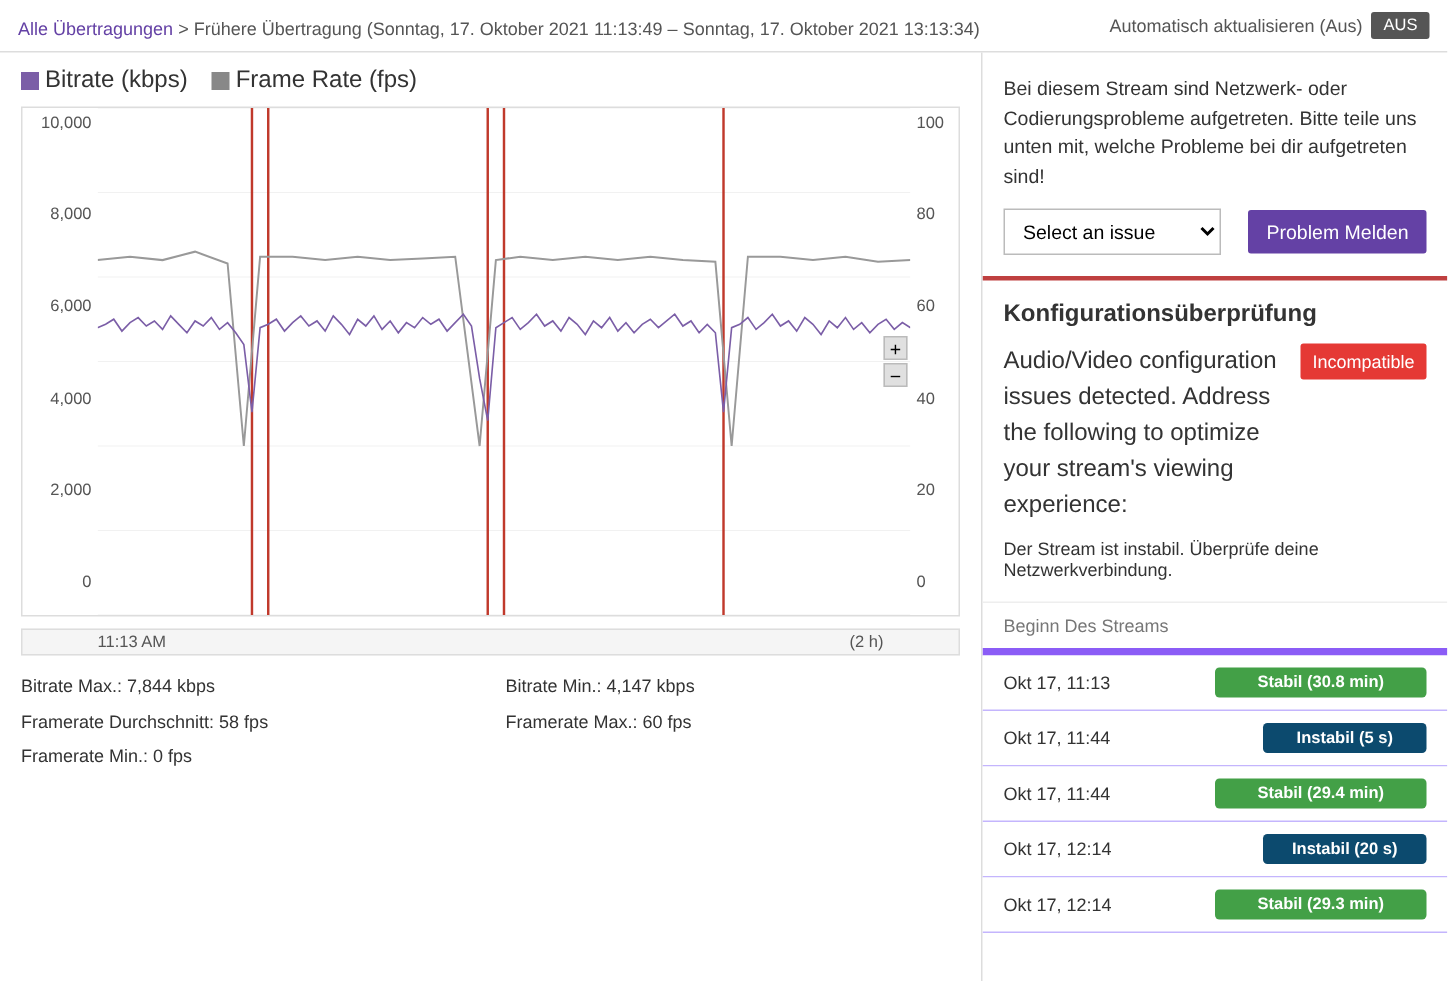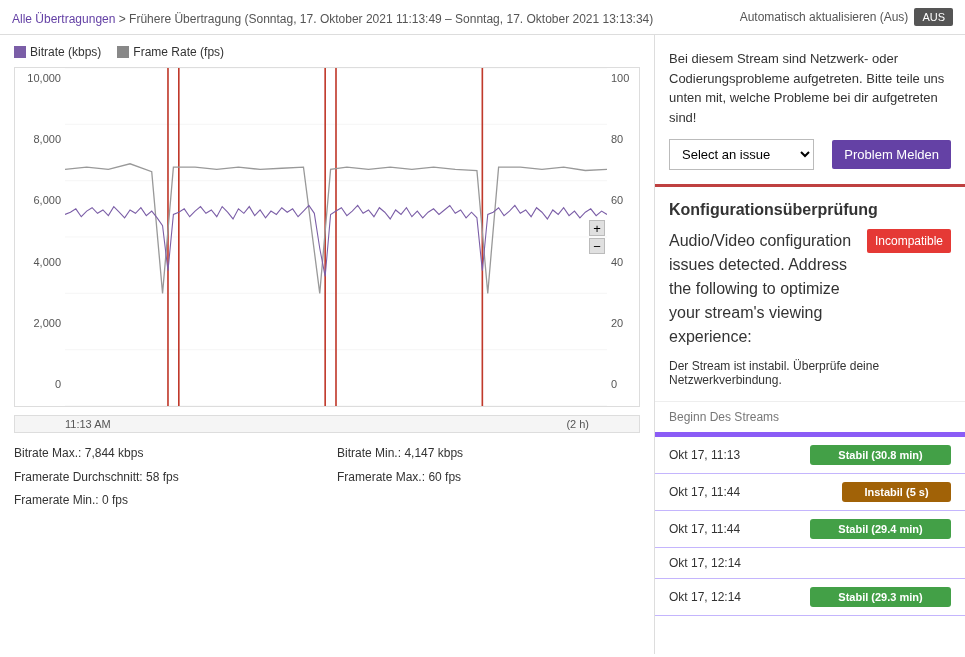--- a/index.html
+++ b/index.html
@@ -18,21 +18,21 @@
       background: #555; color: #fff; border: none; padding: 3px 8px;
       font-size: 11px; cursor: pointer; border-radius: 2px;
     }
 
     
     .main-layout { display: flex; height: calc(657px - 38px); }
 
     
     .left-panel { flex: 1; padding: 10px 14px; border-right: 1px solid #ddd; overflow: auto; }
 
-    .chart-legend { display: flex; gap: 16px; margin-bottom: 8px; font-size: 12px; }
+    .chart-legend { display: flex; gap: 16px; margin-bottom: 8px; font-size: 16px; }
     .legend-item { display: flex; align-items: center; gap: 4px; }
     .legend-color { width: 12px; height: 12px; }
     .legend-purple { background: #7b5ea7; }
     .legend-gray { background: #888; }
 
     .chart-area {
       position: relative; border: 1px solid #ddd; background: #fff;
       height: 340px; margin-bottom: 8px;
     }
     .chart-inner { display: flex; height: 100%; }
@@ -80,21 +80,21 @@
     .instabil-text { font-size: 12px; color: #333; }
 
     
     .events-section { padding: 0; }
     .events-header { display: grid; grid-template-columns: 1fr 1fr; padding: 8px 14px; border-bottom: 1px solid #ddd; font-weight: bold; font-size: 12px; }
     .event-row { display: grid; grid-template-columns: 1fr 1fr; padding: 8px 14px; border-bottom: 1px solid #c4b5fd; align-items: center; font-size: 12px; }
     .event-row:nth-child(odd) { background: #fff; }
 
     .badge { padding: 4px 8px; border-radius: 3px; color: #fff; font-size: 11px; font-weight: bold; text-align: center; }
     .badge-green { background: #43a047; }
-    .badge-red { background: #a16207; margin-left: 32px; }
+    .badge-red { background: #0c4a6e; margin-left: 32px; }
 
     .beginn-row { padding: 8px 14px; font-size: 12px; color: #777; border-bottom: 5px solid #8b5cf6; }
 
     
     .right-panel::-webkit-scrollbar { width: 8px; }
     .right-panel::-webkit-scrollbar-thumb { background: #ccc; }
   </style>
 </head>
 <body>
 
@@ -229,20 +229,21 @@
           <div class="event-row">
             <span>Okt 17, 11:44</span>
             <span class="badge badge-red">Instabil (5 s)</span>
           </div>
           <div class="event-row">
             <span>Okt 17, 11:44</span>
             <span class="badge badge-green">Stabil (29.4 min)</span>
           </div>
           <div class="event-row">
             <span>Okt 17, 12:14</span>
+            <span class="badge badge-red">Instabil (20 s)</span>
           </div>
           <div class="event-row">
             <span>Okt 17, 12:14</span>
             <span class="badge badge-green">Stabil (29.3 min)</span>
           </div>
         </div>
     </div>
 
   </div>
 </div>

